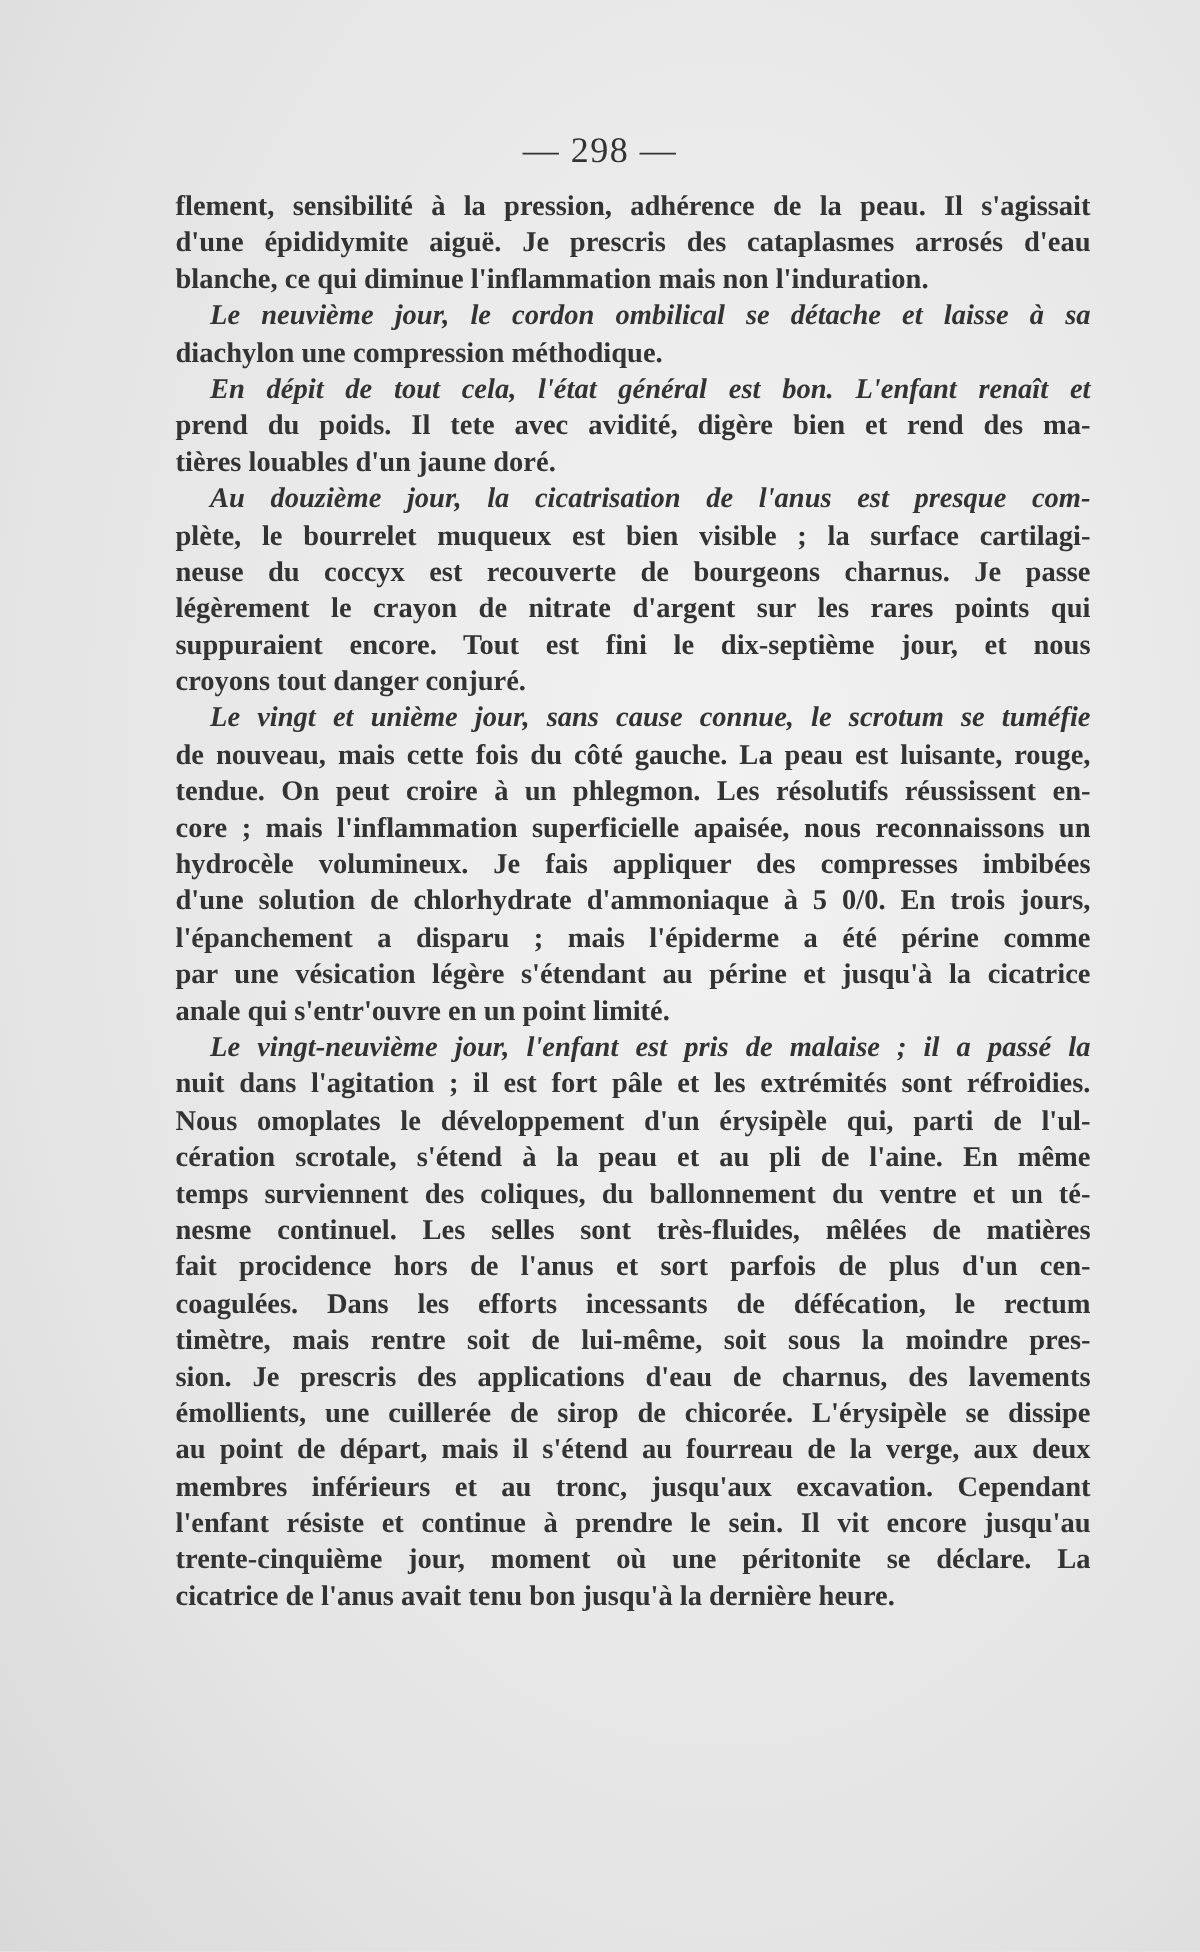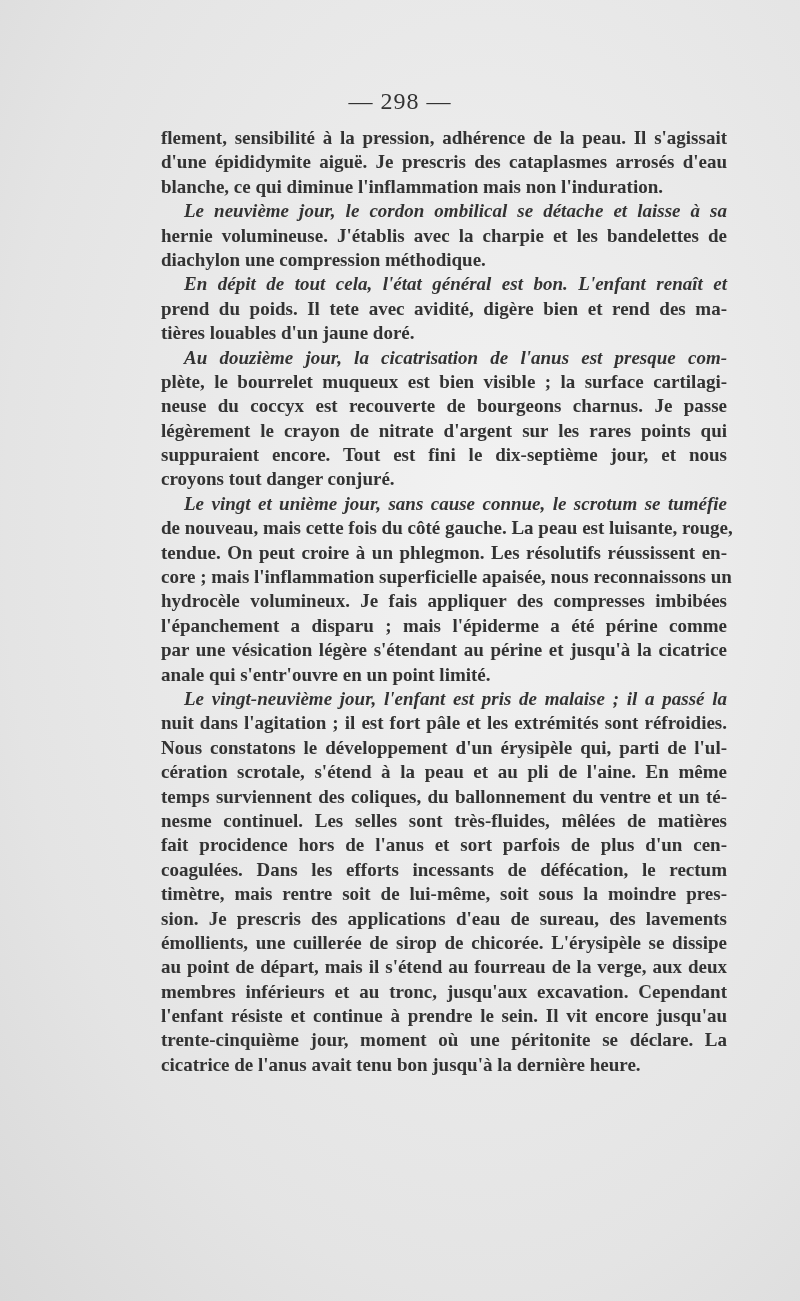--- a/index.html
+++ b/index.html
@@ -16,63 +16,63 @@
     position:absolute; left:0; width:800px; top:88px;
     text-align:center; font-size:24px; letter-spacing:1px; color:#333;
   }
   .text-block {
     position:absolute; left:117px; top:126px; width:610px;
   }
   .line {
     display:block; height:24.4px; line-height:24.4px;
     font-size:19px; white-space:nowrap;
     text-align:justify; text-align-last:justify;
-    font-weight:bold; color:#333;margin-left:44px;
+    font-weight:bold; color:#333;
   }
   .line.indent { padding-left:23px;font-style:italic; }
   .line.last { text-align-last:left; }
 </style>
 </head>
 <body>
 
 <div class="page-number">— 298 —</div>
 
 <div class="text-block" id="text-block">
     <span class="line">flement, sensibilité à la pression, adhérence de la peau. Il s'agissait</span>
     <span class="line">d'une épididymite aiguë. Je prescris des cataplasmes arrosés d'eau</span>
     <span class="line last">blanche, ce qui diminue l'inflammation mais non l'induration.</span>
     <span class="line indent">Le neuvième jour, le cordon ombilical se détache et laisse à sa</span>
-    <span class="line">hernie volumineuse. J'établis avec la charpie et les bandelettes de</span>
     <span class="line last">diachylon une compression méthodique.</span>
     <span class="line indent">En dépit de tout cela, l'état général est bon. L'enfant renaît et</span>
     <span class="line">prend du poids. Il tete avec avidité, digère bien et rend des ma-</span>
     <span class="line last">tières louables d'un jaune doré.</span>
     <span class="line indent">Au douzième jour, la cicatrisation de l'anus est presque com-</span>
     <span class="line">plète, le bourrelet muqueux est bien visible ; la surface cartilagi-</span>
     <span class="line">neuse du coccyx est recouverte de bourgeons charnus. Je passe</span>
     <span class="line">légèrement le crayon de nitrate d'argent sur les rares points qui</span>
     <span class="line">suppuraient encore. Tout est fini le dix-septième jour, et nous</span>
     <span class="line last">croyons tout danger conjuré.</span>
     <span class="line indent">Le vingt et unième jour, sans cause connue, le scrotum se tuméfie</span>
     <span class="line">de nouveau, mais cette fois du côté gauche. La peau est luisante, rouge,</span>
     <span class="line">tendue. On peut croire à un phlegmon. Les résolutifs réussissent en-</span>
     <span class="line">core ; mais l'inflammation superficielle apaisée, nous reconnaissons un</span>
     <span class="line">hydrocèle volumineux. Je fais appliquer des compresses imbibées</span>
+    <span class="line">d'une solution de chlorhydrate d'ammoniaque à 5 0/0. En trois jours,</span>
     <span class="line">l'épanchement a disparu ; mais l'épiderme a été périne comme</span>
     <span class="line">par une vésication légère s'étendant au périne et jusqu'à la cicatrice</span>
     <span class="line last">anale qui s'entr'ouvre en un point limité.</span>
     <span class="line indent">Le vingt-neuvième jour, l'enfant est pris de malaise ; il a passé la</span>
     <span class="line">nuit dans l'agitation ; il est fort pâle et les extrémités sont réfroidies.</span>
-    <span class="line">Nous constatons le développement d'un érysipèle qui, parti de l'ul-</span>
+    <span class="line">Nous omoplates le développement d'un érysipèle qui, parti de l'ul-</span>
     <span class="line">cération scrotale, s'étend à la peau et au pli de l'aine. En même</span>
     <span class="line">temps surviennent des coliques, du ballonnement du ventre et un té-</span>
     <span class="line">nesme continuel. Les selles sont très-fluides, mêlées de matières</span>
     <span class="line">fait procidence hors de l'anus et sort parfois de plus d'un cen-</span>
     <span class="line">coagulées. Dans les efforts incessants de défécation, le rectum</span>
     <span class="line">timètre, mais rentre soit de lui-même, soit sous la moindre pres-</span>
-    <span class="line">sion. Je prescris des applications d'eau de sureau, des lavements</span>
+    <span class="line">sion. Je prescris des applications d'eau de charnus, des lavements</span>
     <span class="line">émollients, une cuillerée de sirop de chicorée. L'érysipèle se dissipe</span>
     <span class="line">au point de départ, mais il s'étend au fourreau de la verge, aux deux</span>
     <span class="line">membres inférieurs et au tronc, jusqu'aux excavation. Cependant</span>
     <span class="line">l'enfant résiste et continue à prendre le sein. Il vit encore jusqu'au</span>
     <span class="line">trente-cinquième jour, moment où une péritonite se déclare. La</span>
     <span class="line last">cicatrice de l'anus avait tenu bon jusqu'à la dernière heure.</span>
   </div>
 
 </body></html>

